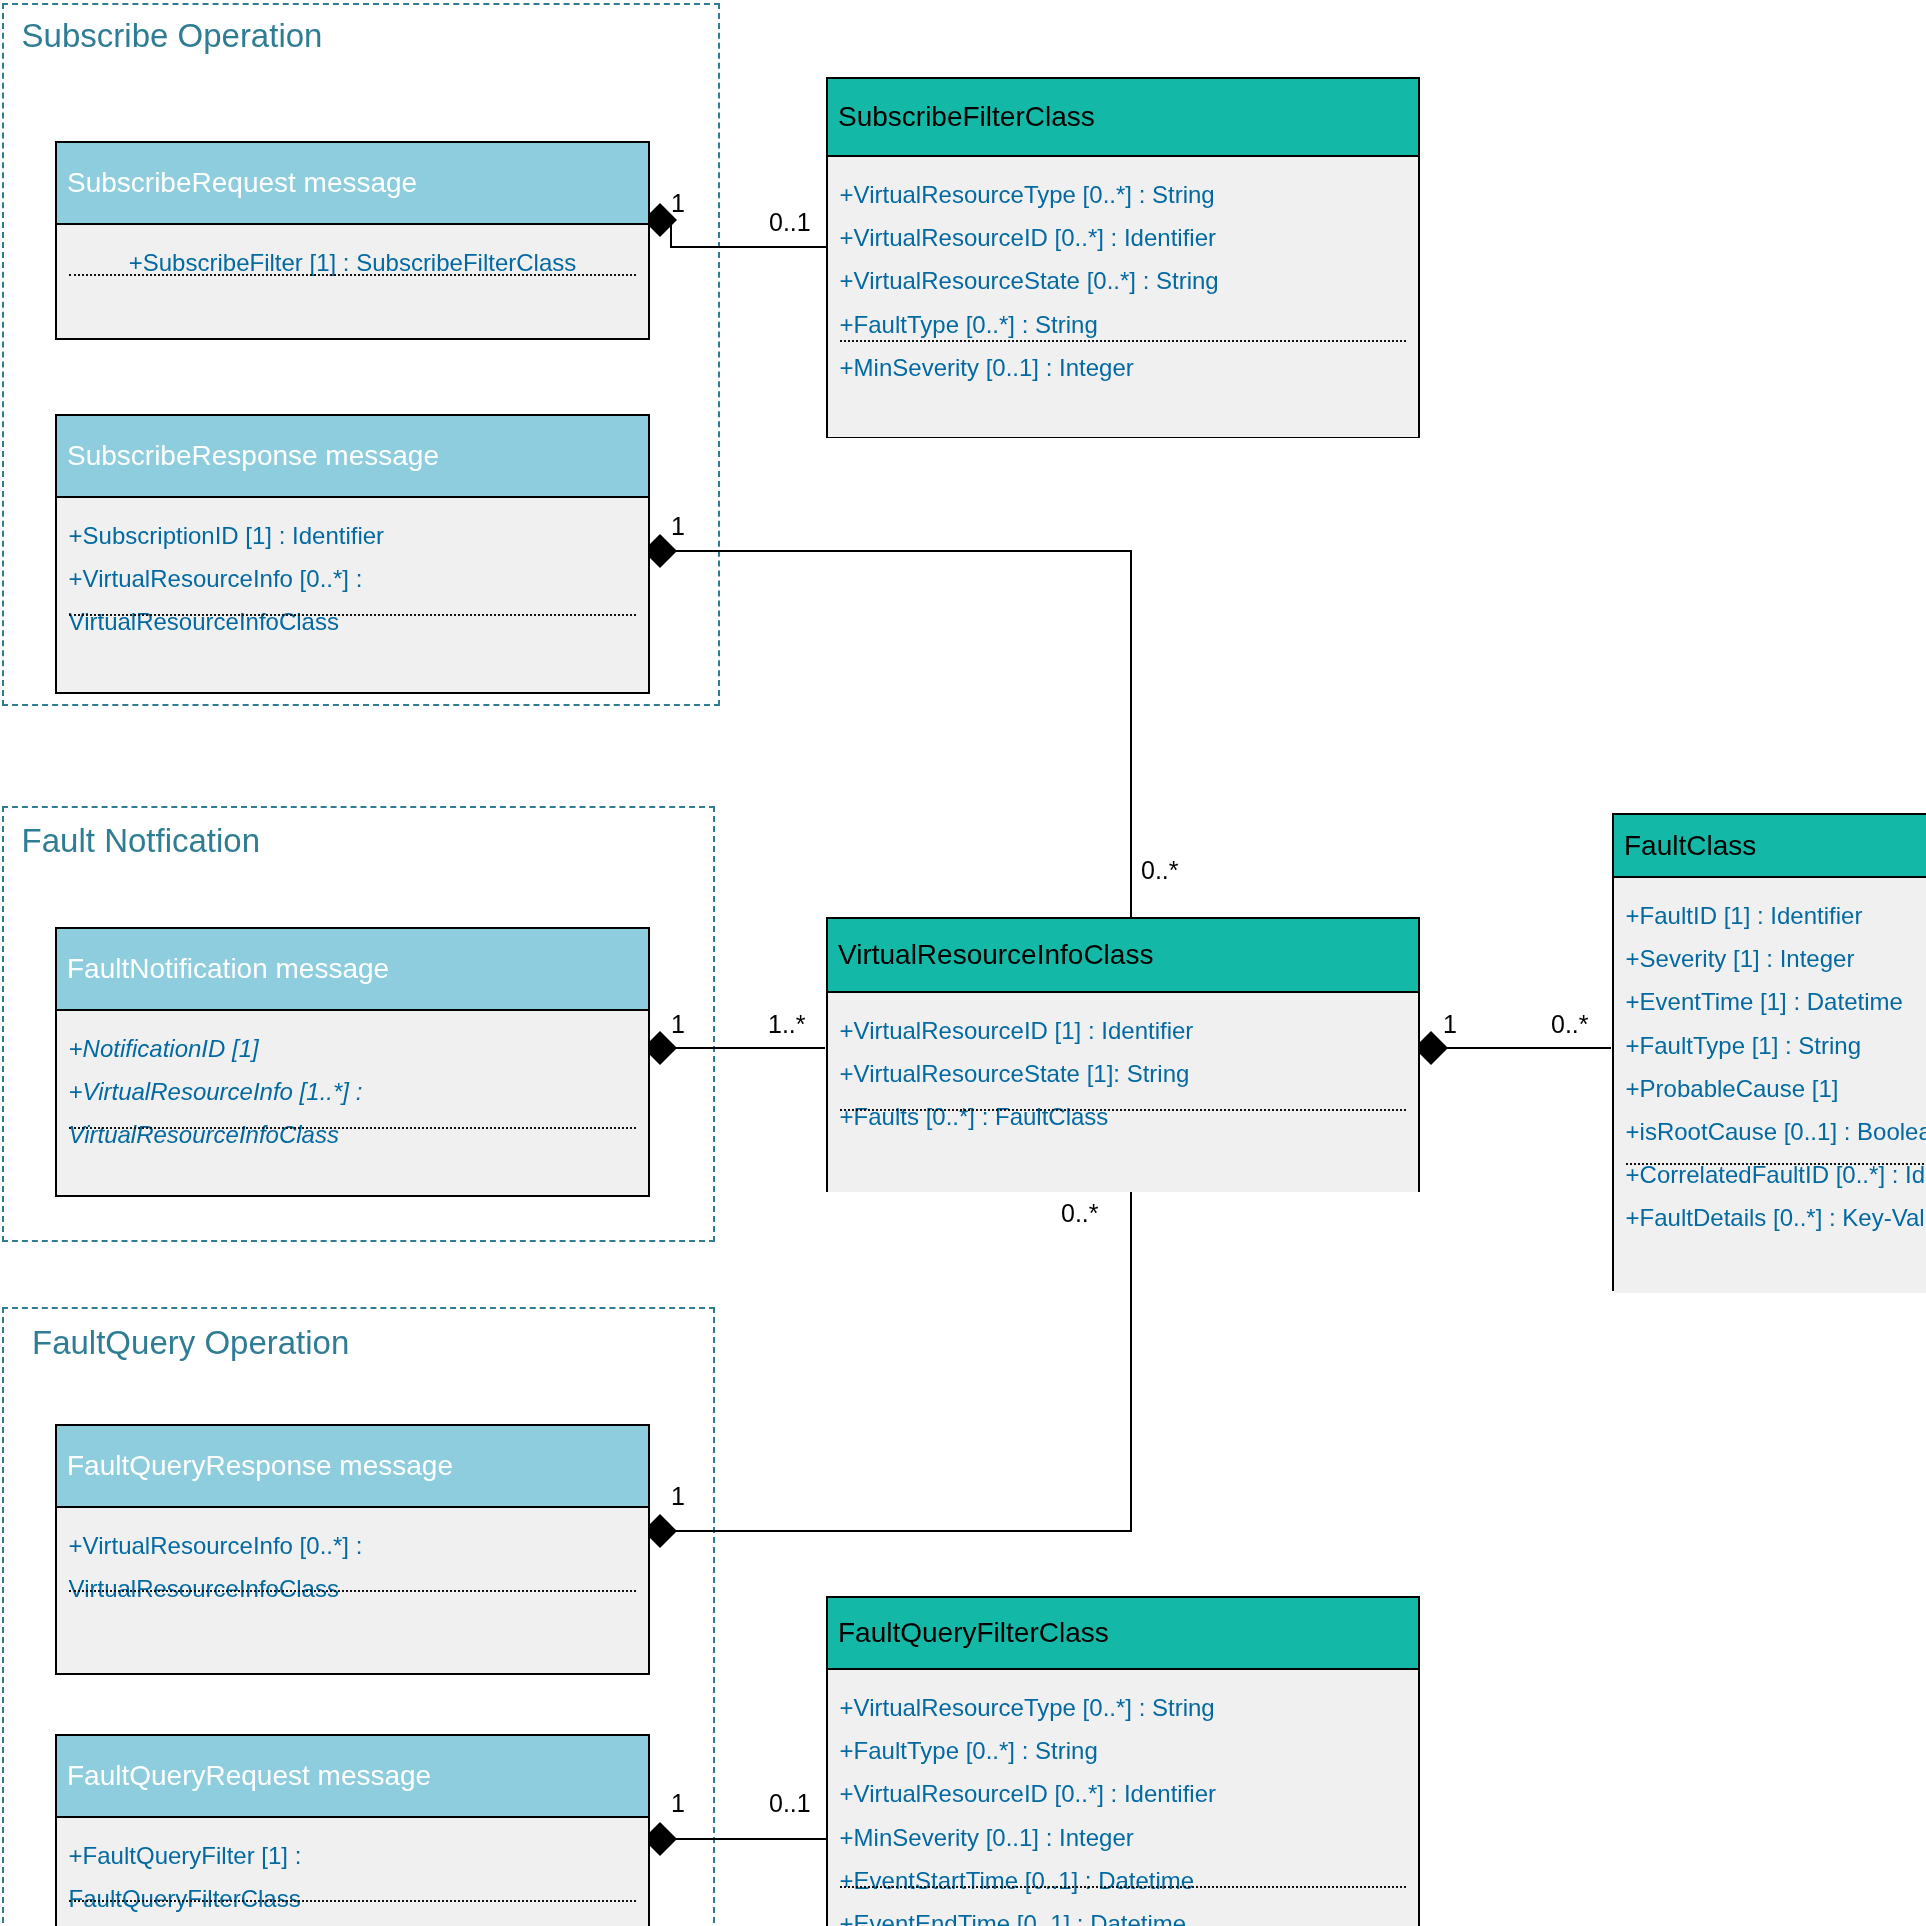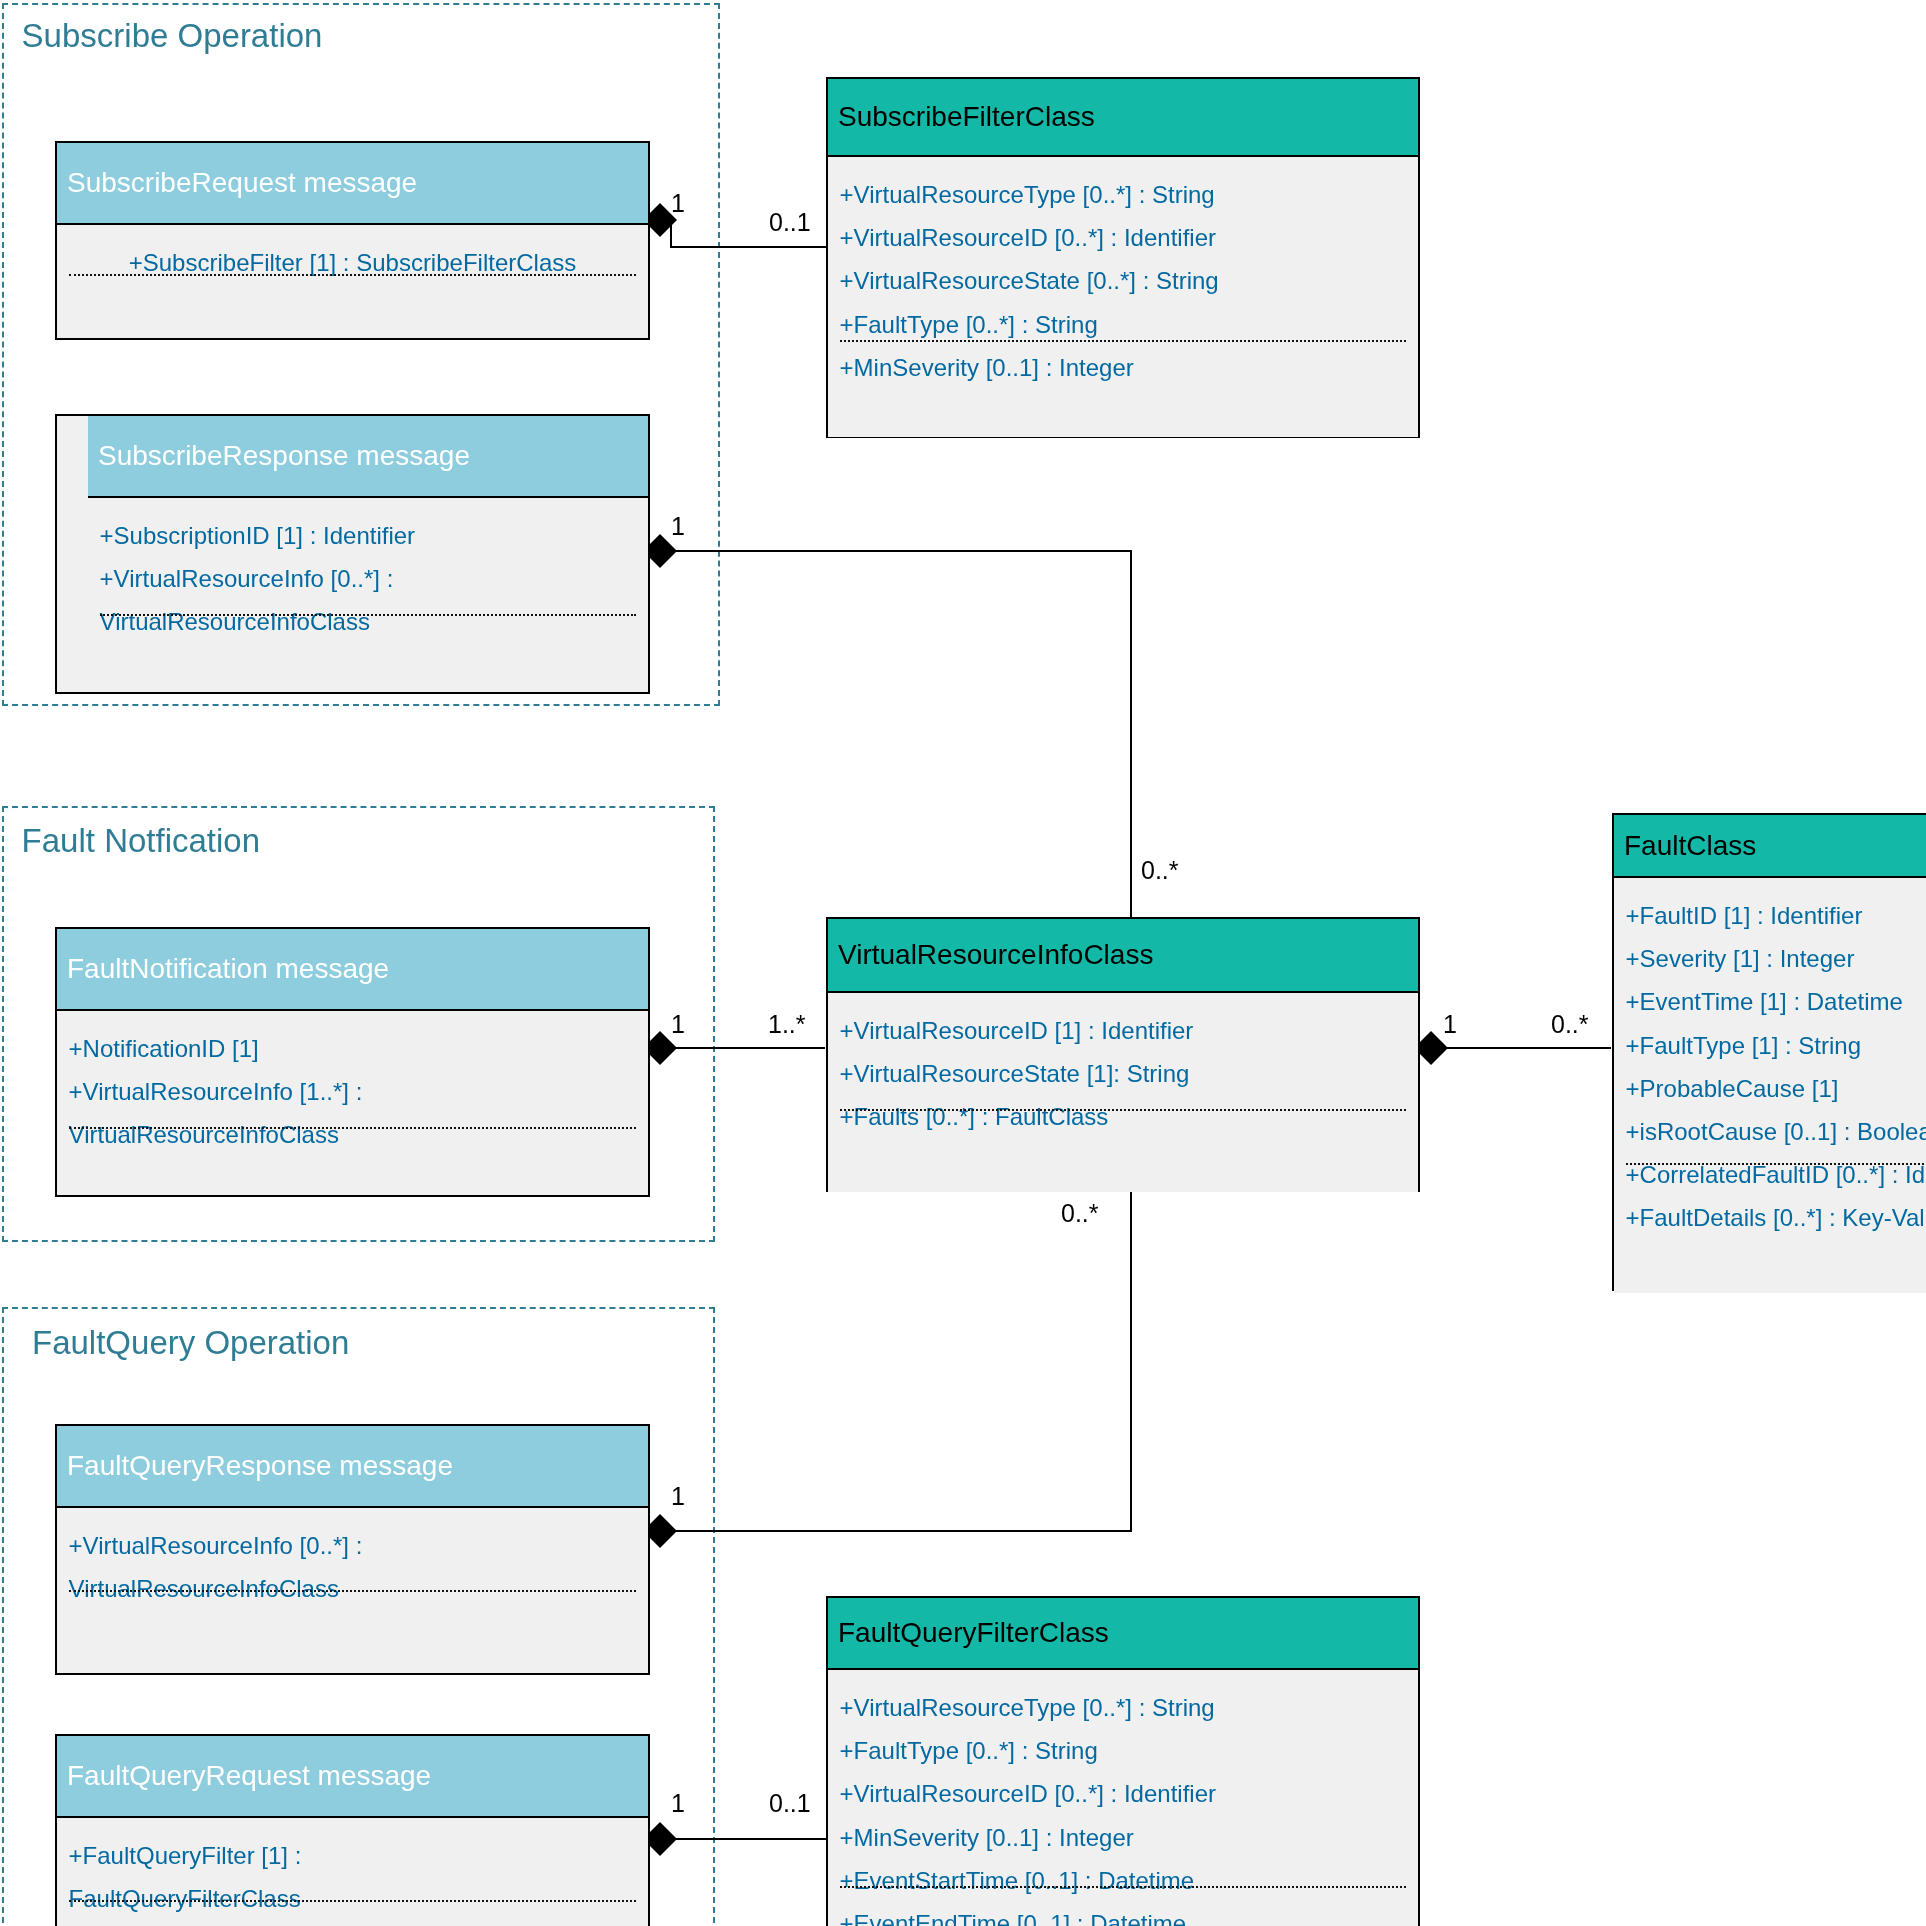--- a/index.html
+++ b/index.html
@@ -163,33 +163,33 @@
     <div class="uml-body" style="height:280px;">
       <div class="attr">+VirtualResourceType [0..*] : String</div>
       <div class="attr">+VirtualResourceID [0..*] : Identifier</div>
       <div class="attr">+VirtualResourceState [0..*] : String</div>
       <div class="attr">+FaultType [0..*] : String</div>
       <div class="attr">+MinSeverity [0..1] : Integer</div>
       <div class="sep" style="top:183px;"></div>
     </div>
   </div>
 
-  <div class="uml" style="left:55px; top:414px; width:595px; height:280px;padding-left:31px;">
+  <div class="uml" style="left:55px; top:414px; width:595px; height:280px;">
     <div class="uml-head msg" style="height:82px;">SubscribeResponse message</div>
     <div class="uml-body" style="height:192px;">
       <div class="attr">+SubscriptionID [1] : Identifier</div>
       <div class="attr">+VirtualResourceInfo [0..*] :</div>
       <div class="attr">VirtualResourceInfoClass</div>
       <div class="sep" style="top:116px;"></div>
     </div>
   </div>
 
   <div class="uml" style="left:55px; top:927px; width:595px; height:270px;">
     <div class="uml-head msg" style="height:82px;">FaultNotification message</div>
-    <div class="uml-body" style="height:182px;">
+    <div class="uml-body" style="height:182px;font-style:italic;">
       <div class="attr">+NotificationID [1]</div>
       <div class="attr">+VirtualResourceInfo [1..*] :</div>
       <div class="attr">VirtualResourceInfoClass</div>
       <div class="sep" style="top:116px;"></div>
     </div>
   </div>
 
   <div class="uml" style="left:826px; top:917px; width:594px; height:275px;">
     <div class="uml-head cls" style="height:74px;">VirtualResourceInfoClass</div>
     <div class="uml-body" style="height:199px;">

